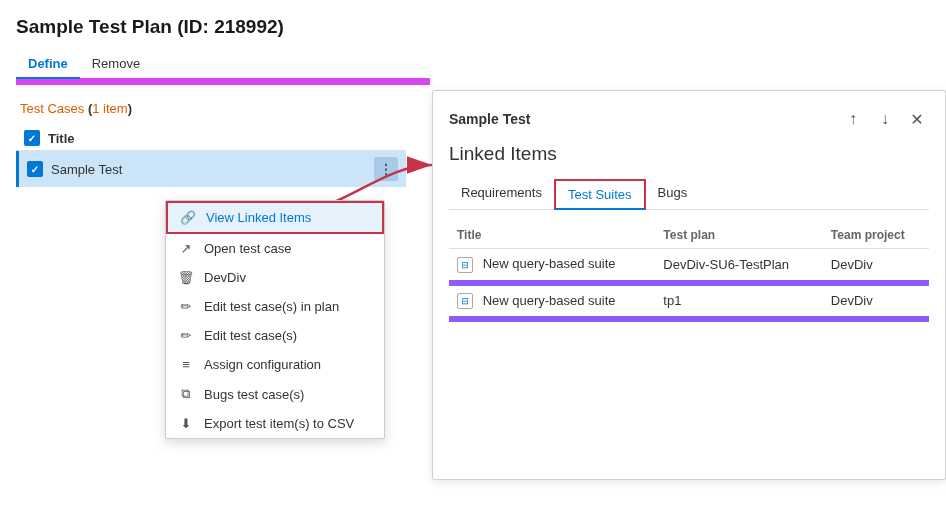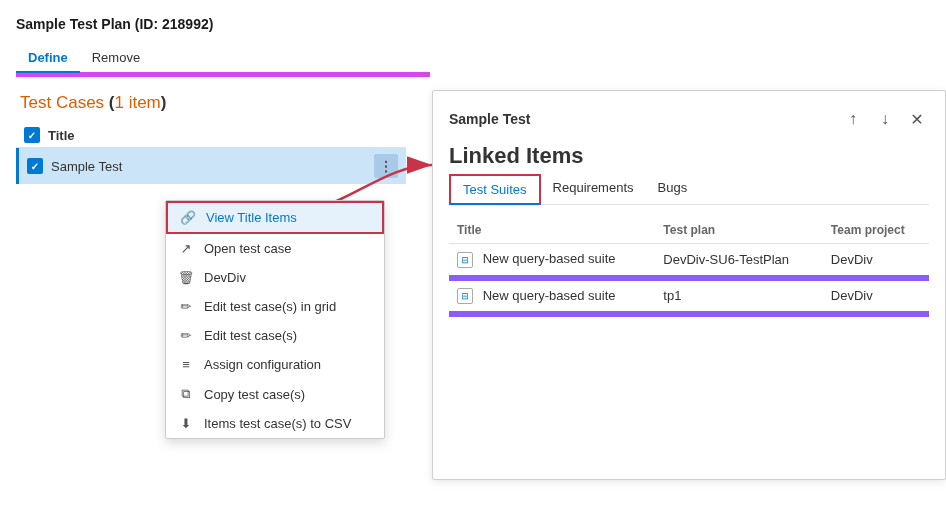--- a/index.html
+++ b/index.html
@@ -19,50 +19,50 @@
       position: absolute;
       left: 0;
       top: 0;
       width: 430px;
       height: 508px;
       background: #fff;
       padding: 16px 0 0 16px;
     }
 
     .page-title {
-      font-size: 14px;
+      font-size: 19px;
       font-weight: 600;
       margin-bottom: 12px;
       color: #1a1a1a;
     }
 
     .tabs {
       display: flex;
       gap: 0;
-      border-bottom: 5px solid #d946ef;
+      border-bottom: 7px solid #d946ef;
       margin-bottom: 16px;
     }
 
     .tab {
       padding: 6px 12px;
       cursor: pointer;
       font-size: 13px;
       color: #333;
       border-bottom: 2px solid transparent;
       margin-bottom: -1px;
     }
 
     .tab.active {
       color: #0078d4;
       border-bottom: 2px solid #0078d4;
       font-weight: 600;
     }
 
     .section-title {
-      font-size: 17px;
+      font-size: 13px;
       font-weight: 600;
       margin-bottom: 10px;
       padding-left: 4px;
     }
 
     .section-title span {
       color: #e05c00;
       font-weight: normal;
     }
 
@@ -217,23 +217,23 @@
       height: 24px;
       display: flex;
       align-items: center;
       justify-content: center;
       cursor: pointer;
       color: #555;
       font-size: 16px;
     }
 
     .linked-items-title {
-      font-size: 22px;
-      font-weight: 700;
-      margin-bottom: 5px;
+      font-size: 19px;
+      font-weight: 400;
+      margin-bottom: 14px;
     }
 
     .linked-tabs {
       display: flex;
       gap: 0;
       border-bottom: 1px solid #e0e0e0;
       margin-bottom: 12px;
     }
 
     .linked-tab {
@@ -328,49 +328,49 @@
           <span class="cb-check">✓</span>
         </div>
       <span class="list-item-text">Sample Test</span>
       <div class="list-item-menu">⋮</div>
     </div>
   </div>
 
   <div class="context-menu">
     <div class="context-menu-item highlighted">
       <span class="context-menu-icon">🔗</span>
-      <span>View Title Items</span>
+      <span>View Linked Items</span>
     </div>
     <div class="context-menu-item">
       <span class="context-menu-icon">↗</span>
       <span>Open test case</span>
     </div>
     <div class="context-menu-item">
       <span class="context-menu-icon">🗑</span>
       <span>DevDiv</span>
     </div>
     <div class="context-menu-item">
       <span class="context-menu-icon">✏</span>
-      <span>Edit test case(s) in grid</span>
+      <span>Edit test case(s) in plan</span>
     </div>
     <div class="context-menu-item">
       <span class="context-menu-icon">✏</span>
       <span>Edit test case(s)</span>
     </div>
     <div class="context-menu-item">
       <span class="context-menu-icon">≡</span>
       <span>Assign configuration</span>
     </div>
     <div class="context-menu-item">
       <span class="context-menu-icon">⧉</span>
-      <span>Copy test case(s)</span>
+      <span>Bugs test case(s)</span>
     </div>
     <div class="context-menu-item">
       <span class="context-menu-icon">⬇</span>
-      <span>Items test case(s) to CSV</span>
+      <span>Export test item(s) to CSV</span>
     </div>
   </div>
 </div>
 
 <svg class="arrow-container" viewBox="0 0 946 508">
   <defs>
     <marker id="arrowhead" markerWidth="10" markerHeight="7" refX="10" refY="3.5" orient="auto">
       <polygon points="0 0, 10 3.5, 0 7" fill="#c8334a"></polygon>
     </marker>
   </defs>
@@ -383,22 +383,22 @@
     <div class="right-panel-actions">
       <div class="panel-action-btn">↑</div>
       <div class="panel-action-btn">↓</div>
       <div class="panel-action-btn">✕</div>
     </div>
   </div>
 
   <div class="linked-items-title">Linked Items</div>
 
   <div class="linked-tabs">
+    <div class="linked-tab">Requirements</div>
     <div class="linked-tab active">Test Suites</div>
-    <div class="linked-tab">Requirements</div>
     <div class="linked-tab">Bugs</div>
   </div>
 
   <table class="linked-table">
     <thead>
       <tr>
         <th>Title</th>
         <th>Test plan</th>
         <th>Team project</th>
       </tr>

